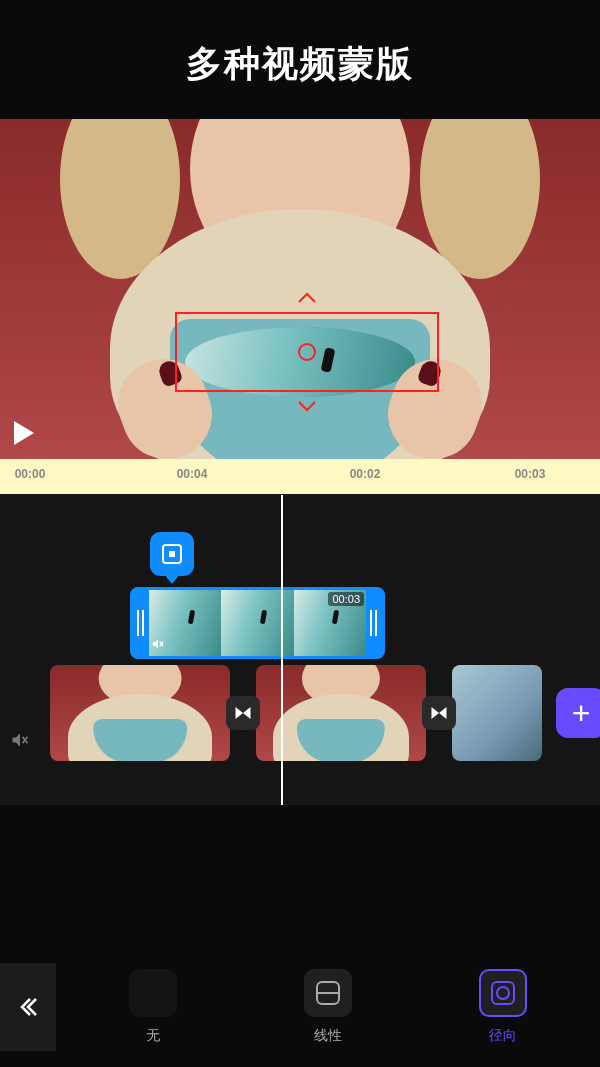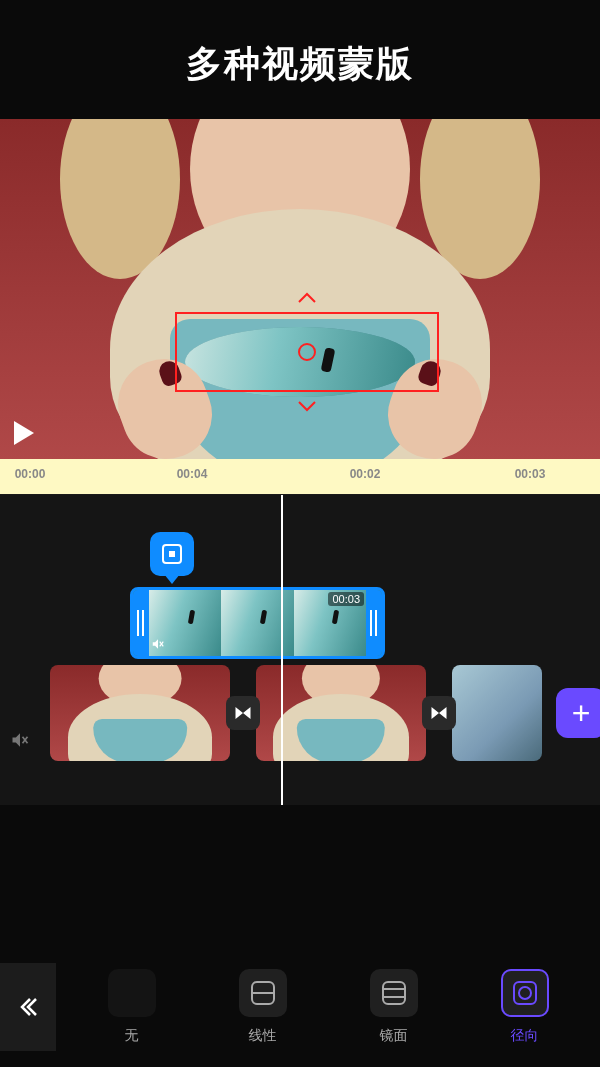--- a/index.html
+++ b/index.html
@@ -563,30 +563,20 @@
     </div>
     <div class="mask-opt">
       <div class="ico">
         <svg width="30" height="30" viewBox="0 0 30 30">
             <rect x="4" y="4" width="22" height="22" rx="5" fill="none" stroke="#aaa" stroke-width="2"></rect>
             <line x1="4" y1="15" x2="26" y2="15" stroke="#aaa" stroke-width="2"></line>
           </svg>
       </div>
       <span>线性</span>
     </div>
-    <div class="mask-opt">
-      <div class="ico">
-        <svg width="30" height="30" viewBox="0 0 30 30">
-            <rect x="4" y="4" width="22" height="22" rx="5" fill="none" stroke="#aaa" stroke-width="2"></rect>
-            <line x1="4" y1="11" x2="26" y2="11" stroke="#aaa" stroke-width="2"></line>
-            <line x1="4" y1="19" x2="26" y2="19" stroke="#aaa" stroke-width="2"></line>
-          </svg>
-      </div>
-      <span>镜面</span>
-    </div>
     <div class="mask-opt active">
       <div class="ico">
         <svg width="30" height="30" viewBox="0 0 30 30">
             <rect x="4" y="4" width="22" height="22" rx="5" fill="none" stroke="#6a4aff" stroke-width="2"></rect>
             <circle cx="15" cy="15" r="6" fill="none" stroke="#6a4aff" stroke-width="2"></circle>
           </svg>
       </div>
       <span>径向</span>
     </div>
   </div>

